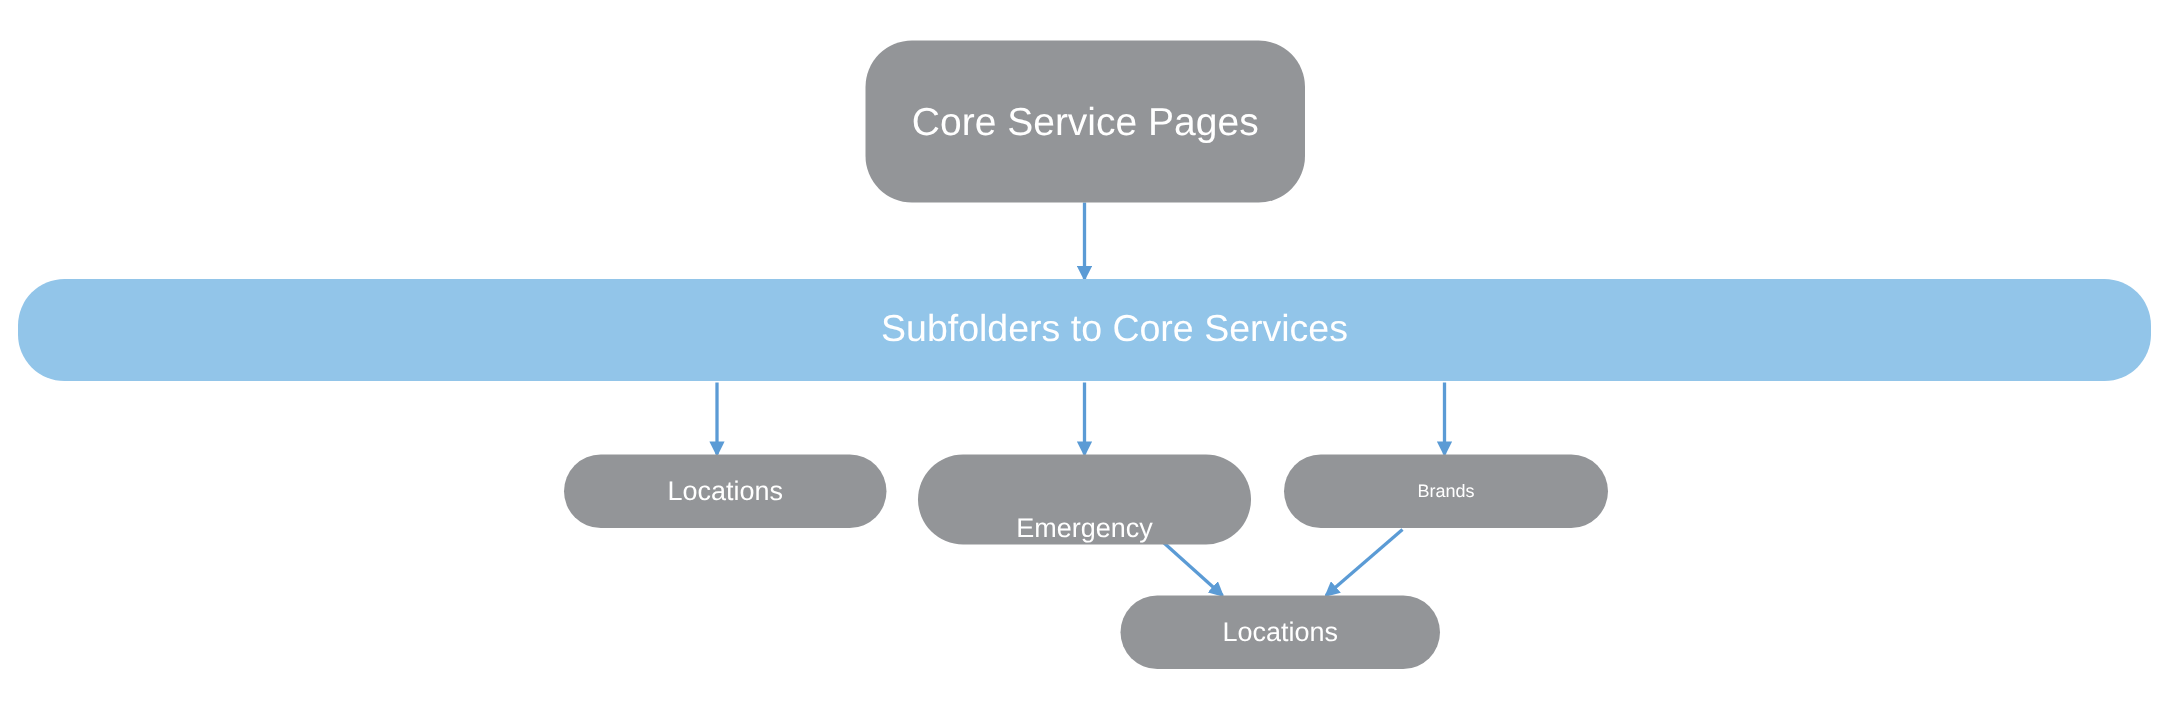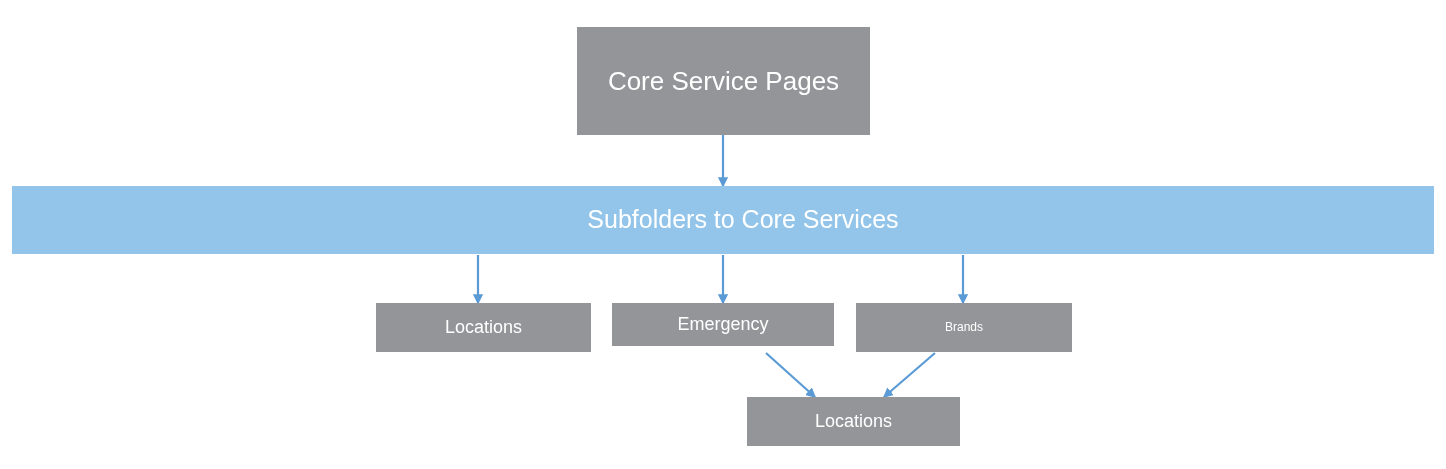--- a/index.html
+++ b/index.html
@@ -27,20 +27,21 @@
   }
   .node {
     position: absolute;
     display: flex;
     align-items: center;
     justify-content: center;
     color: #ffffff;
     text-align: center;
     box-sizing: border-box;
     line-height: 1.1;
+    border-radius: 31px;
   }
   .node-gray {
     background: #939598;
   }
   .node-blue {
     background: #92C5E9;
   }
 
   
   #node-core-service-pages {
@@ -66,22 +67,23 @@
     left: 376px;
     top: 303px;
     width: 215px;
     height: 49px;
     font-size: 18px;
   }
   #node-emergency {
     left: 612px;
     top: 303px;
     width: 222px;
-    height: 43px;
+    height: 60px;
     font-size: 18px;
+    align-items: flex-end;
   }
   #node-brands {
     left: 856px;
     top: 303px;
     width: 216px;
     height: 49px;
     font-size: 12px;
   }
 
   

